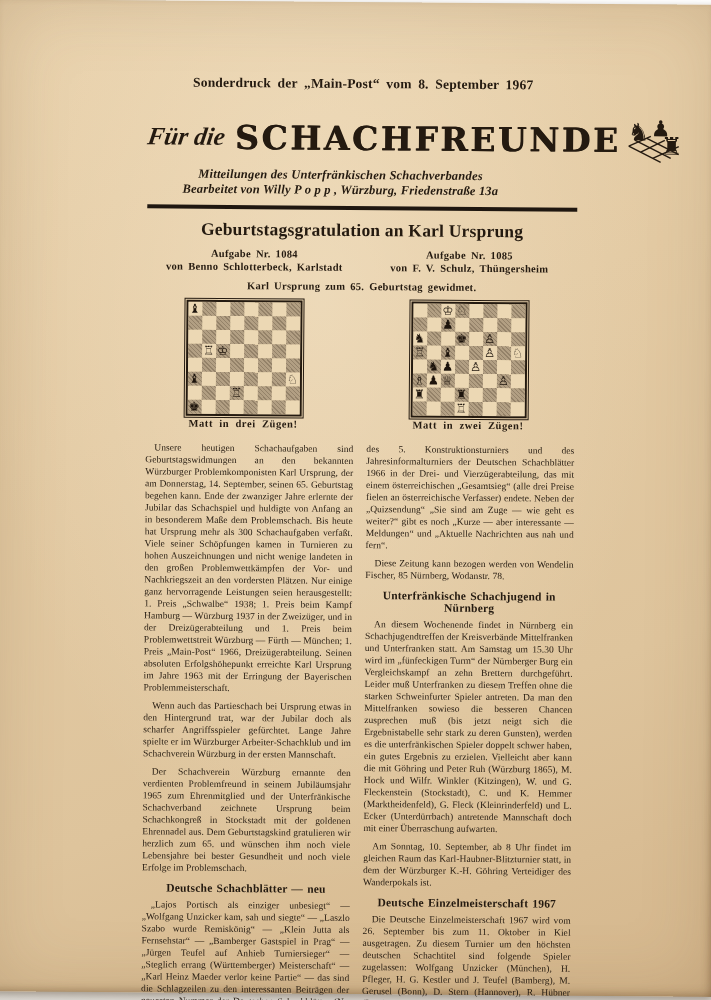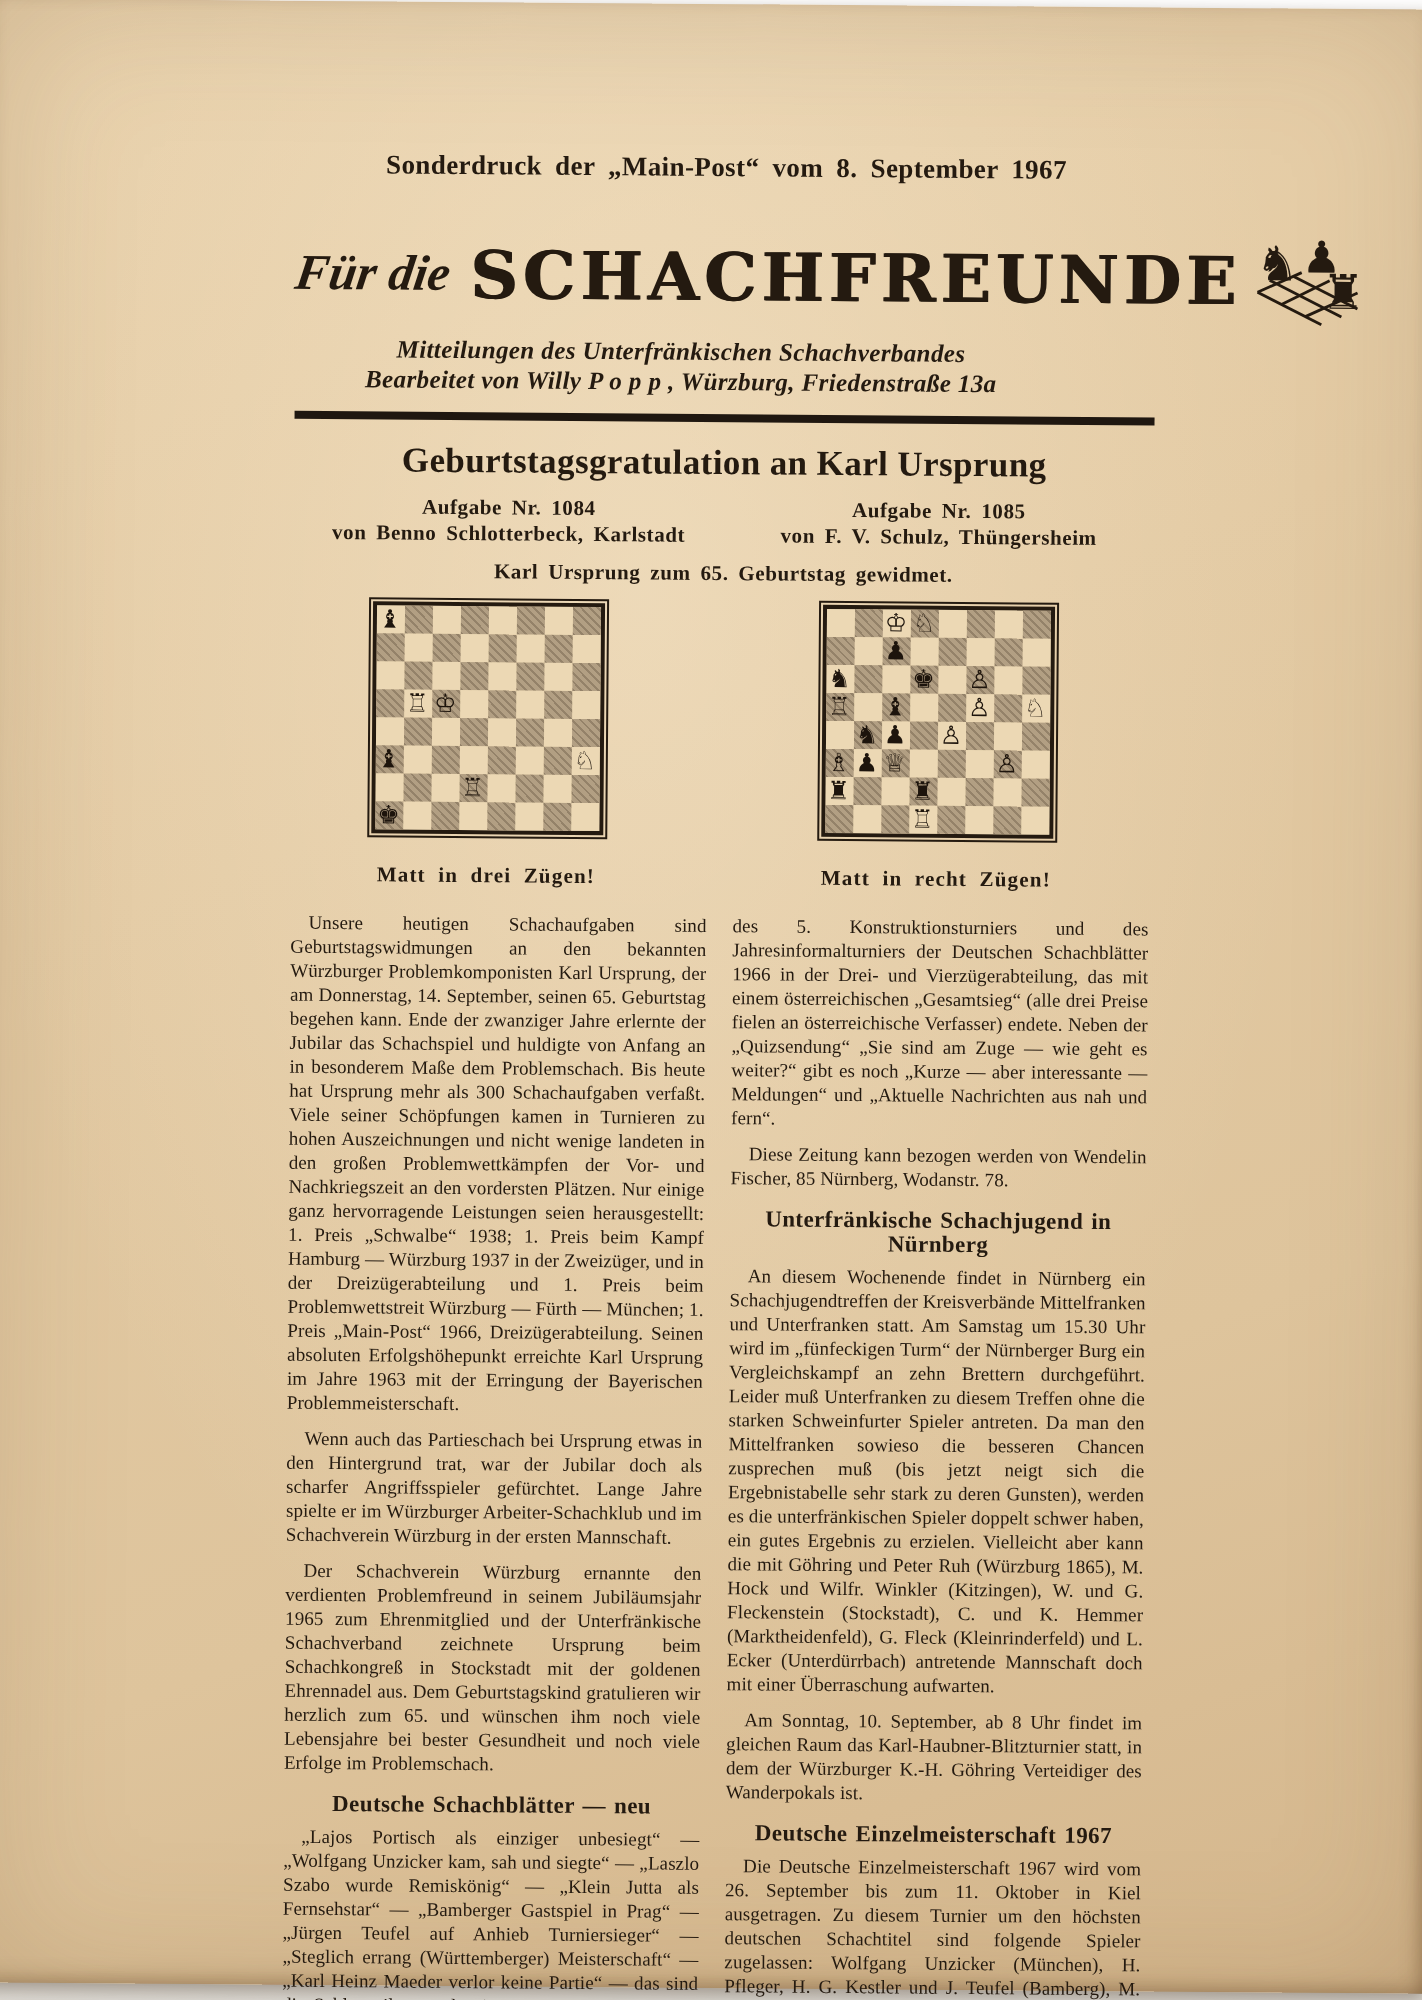--- a/index.html
+++ b/index.html
@@ -66,21 +66,21 @@
   .sq.light{background:rgba(240,224,190,.55);}
   .sq.dark{
     background:#b29f83;
     background-image:repeating-linear-gradient(45deg, rgba(70,55,38,.28) 0 1px, rgba(0,0,0,0) 1px 3px);
   }
   .piece{
     position:absolute;left:0;top:0;width:14px;height:14px;line-height:14px;
     text-align:center;font-size:12.5px;color:#1d140c;
     font-family:"DejaVu Sans",sans-serif;
   }
-  .board-caption{margin-top:16px;font-weight:bold;font-size:10.5px;letter-spacing:.6px;word-spacing:3px;}
+  .board-caption{margin-top:2px;font-weight:bold;font-size:10.5px;letter-spacing:.6px;word-spacing:3px;}
 
   .columns{display:flex;gap:13px;margin-top:13px;}
   .col{width:208px;}
   .body-p{
     margin:0 0 6px 0;font-size:9.5px;line-height:12px;text-align:justify;
     text-indent:9px;letter-spacing:.05px;
   }
   .body-p.no-indent{text-indent:0;}
   .col-heading{
     margin:8px 0 5px 0;text-align:center;font-size:11.5px;font-weight:bold;
@@ -323,21 +323,21 @@
             <div class="sq light"></div>
             <div class="sq dark"></div>
             <div class="sq light">
               <span class="piece">♖</span>
             </div>
             <div class="sq dark"></div>
             <div class="sq light"></div>
             <div class="sq dark"></div>
             <div class="sq light"></div>
           </div>
-        <div class="board-caption">Matt in recht Zügen!</div>
+        <div class="board-caption">Matt in zwei Zügen!</div>
       </div>
     </div>
 
     <div class="columns">
       <div class="col">
           <p class="body-p">Unsere heutigen Schachaufgaben sind Geburtstagswidmungen an den bekannten Würzburger Problemkomponisten Karl Ursprung, der am Donnerstag, 14. September, seinen 65. Geburtstag begehen kann. Ende der zwanziger Jahre erlernte der Jubilar das Schachspiel und huldigte von Anfang an in besonderem Maße dem Problemschach. Bis heute hat Ursprung mehr als 300 Schachaufgaben verfaßt. Viele seiner Schöpfungen kamen in Turnieren zu hohen Auszeichnungen und nicht wenige landeten in den großen Problemwettkämpfen der Vor- und Nachkriegszeit an den vordersten Plätzen. Nur einige ganz hervorragende Leistungen seien herausgestellt: 1. Preis „Schwalbe“ 1938; 1. Preis beim Kampf Hamburg — Würzburg 1937 in der Zweizüger, und in der Dreizügerabteilung und 1. Preis beim Problemwettstreit Würzburg — Fürth — München; 1. Preis „Main-Post“ 1966, Dreizügerabteilung. Seinen absoluten Erfolgshöhepunkt erreichte Karl Ursprung im Jahre 1963 mit der Erringung der Bayerischen Problemmeisterschaft.</p>
           <p class="body-p">Wenn auch das Partieschach bei Ursprung etwas in den Hintergrund trat, war der Jubilar doch als scharfer Angriffsspieler gefürchtet. Lange Jahre spielte er im Würzburger Arbeiter-Schachklub und im Schachverein Würzburg in der ersten Mannschaft.</p>
           <p class="body-p">Der Schachverein Würzburg ernannte den verdienten Problemfreund in seinem Jubiläumsjahr 1965 zum Ehrenmitglied und der Unterfränkische Schachverband zeichnete Ursprung beim Schachkongreß in Stockstadt mit der goldenen Ehrennadel aus. Dem Geburtstagskind gratulieren wir herzlich zum 65. und wünschen ihm noch viele Lebensjahre bei bester Gesundheit und noch viele Erfolge im Problemschach.</p>
           <h3 class="col-heading">Deutsche Schachblätter — neu</h3>
           <p class="body-p">„Lajos Portisch als einziger unbesiegt“ — „Wolfgang Unzicker kam, sah und siegte“ — „Laszlo Szabo wurde Remiskönig“ — „Klein Jutta als Fernsehstar“ — „Bamberger Gastspiel in Prag“ — „Jürgen Teufel auf Anhieb Turniersieger“ — „Steglich errang (Württemberger) Meisterschaft“ — „Karl Heinz Maeder verlor keine Partie“ — das sind die Schlagzeilen zu den interessanten Beiträgen der neuesten Nummer der Deutschen Schachblätter (Nr. 9, September 1967). Zu den verschiedenen wichtigen Turnieren gibt es Tabellenmaterial, Fotos und eine prächtige Partienschau. Außerdem finden wir noch einen „Schachbrief aus Moskau“ — die monatliche Glosse Dr. Trögers und ebenfalls von diesem den recht humoristischen Beitrag: „Gemeinsamer Markt!“. Im Problemteil interessiert vor allem das Ergebnis</p>

